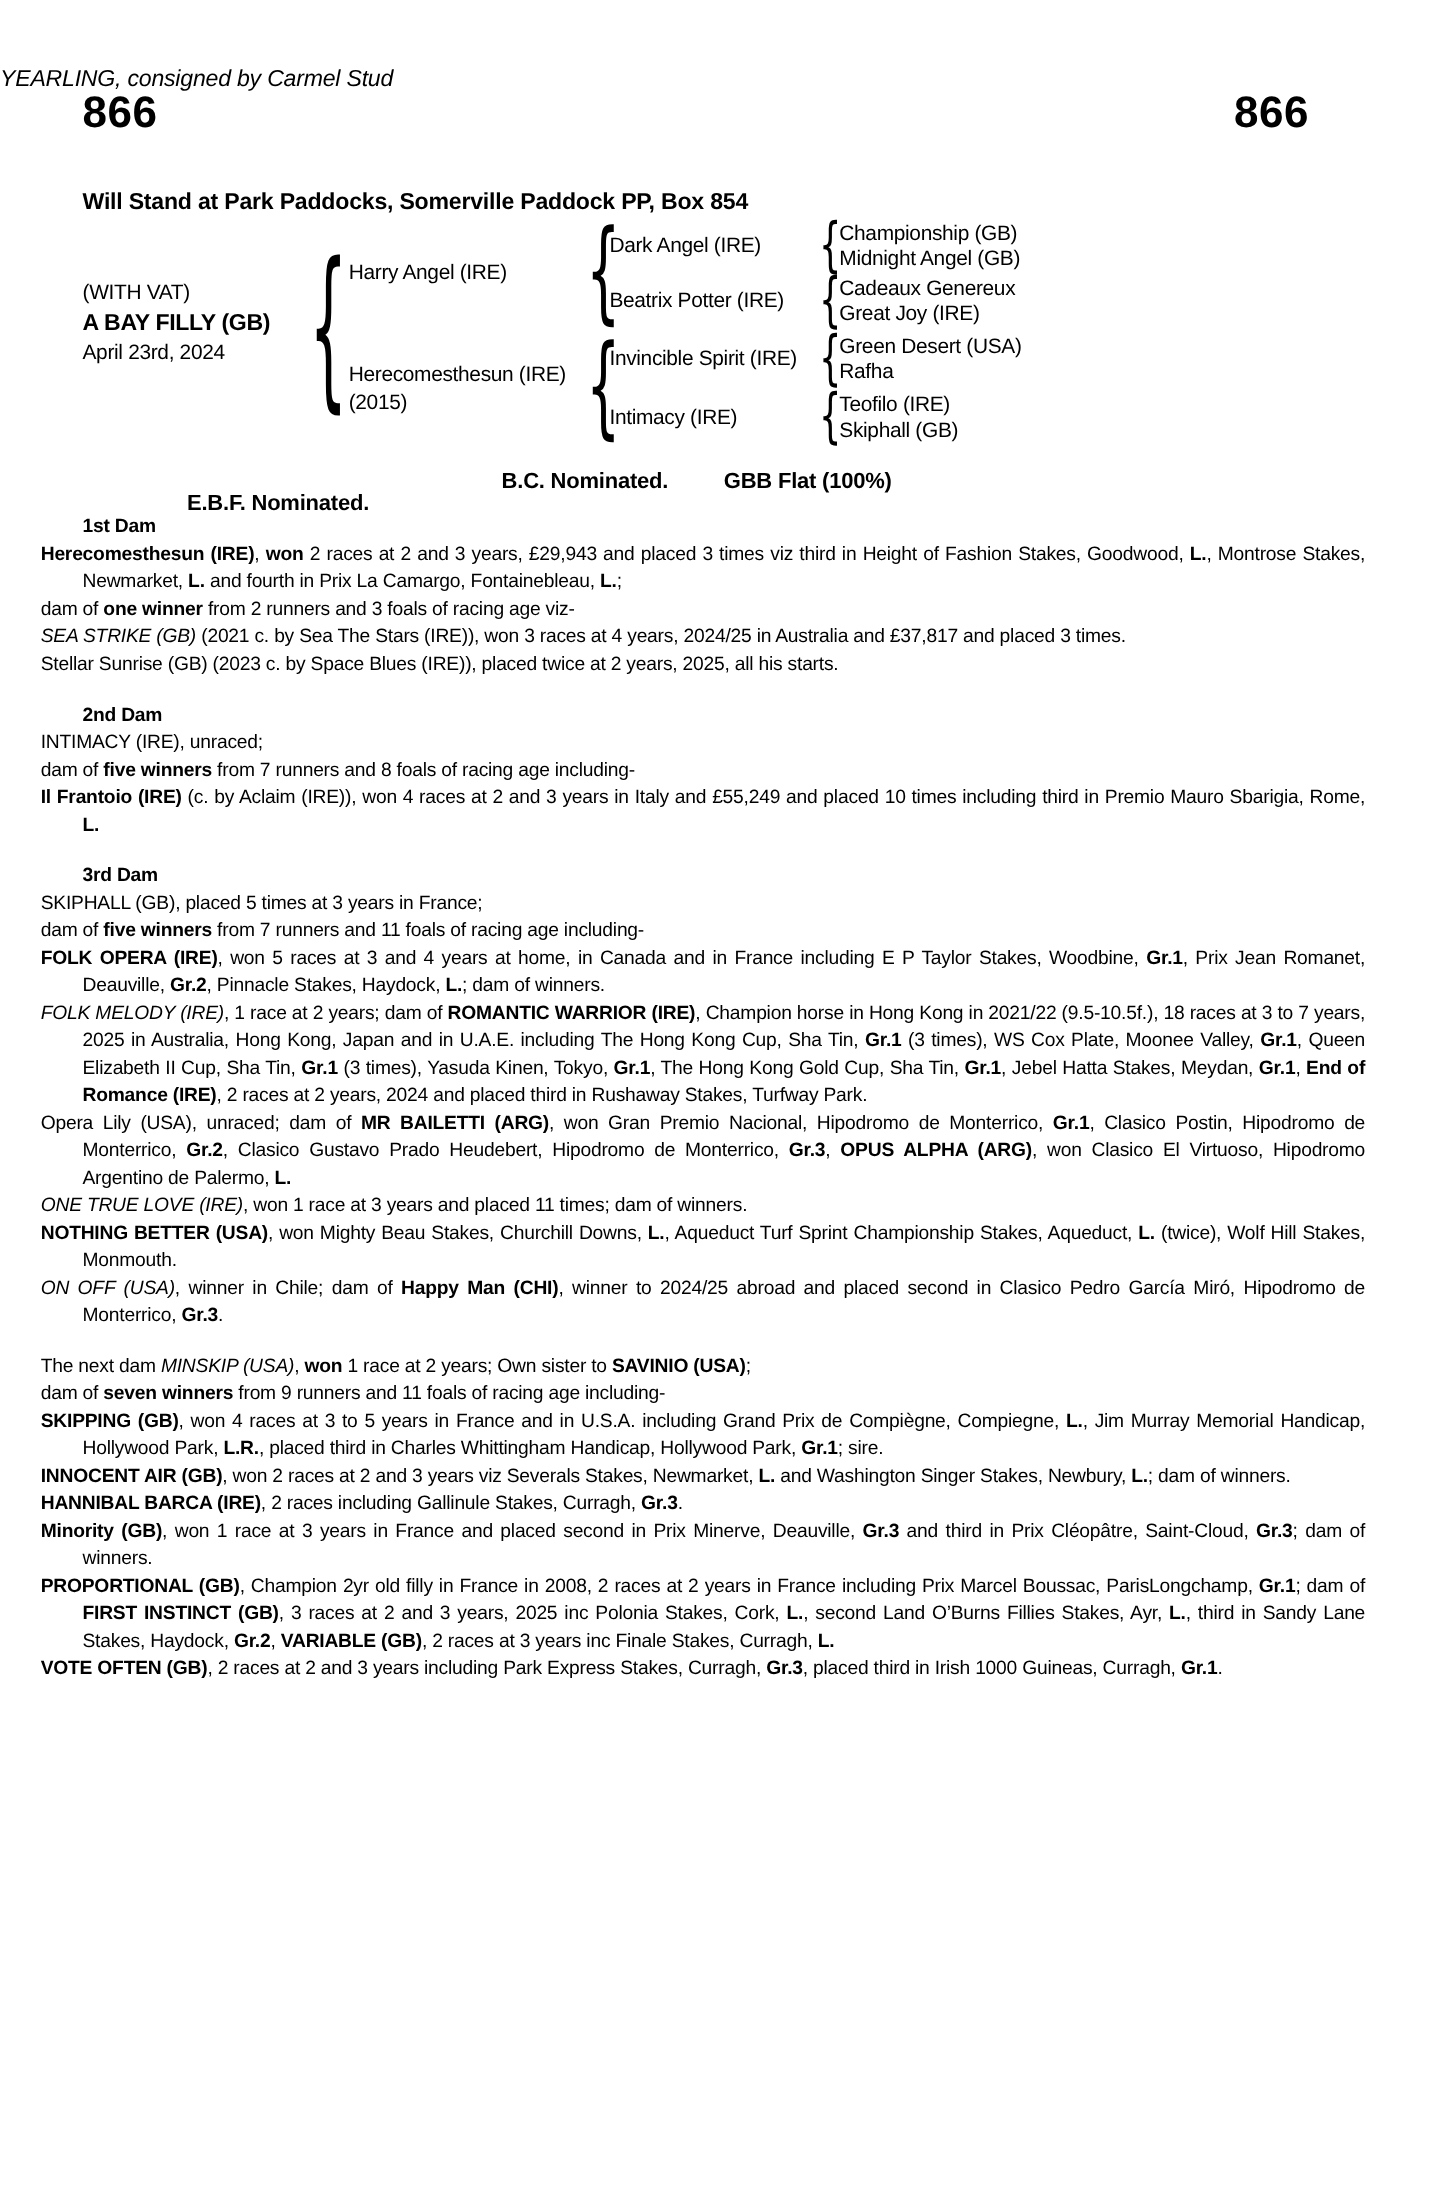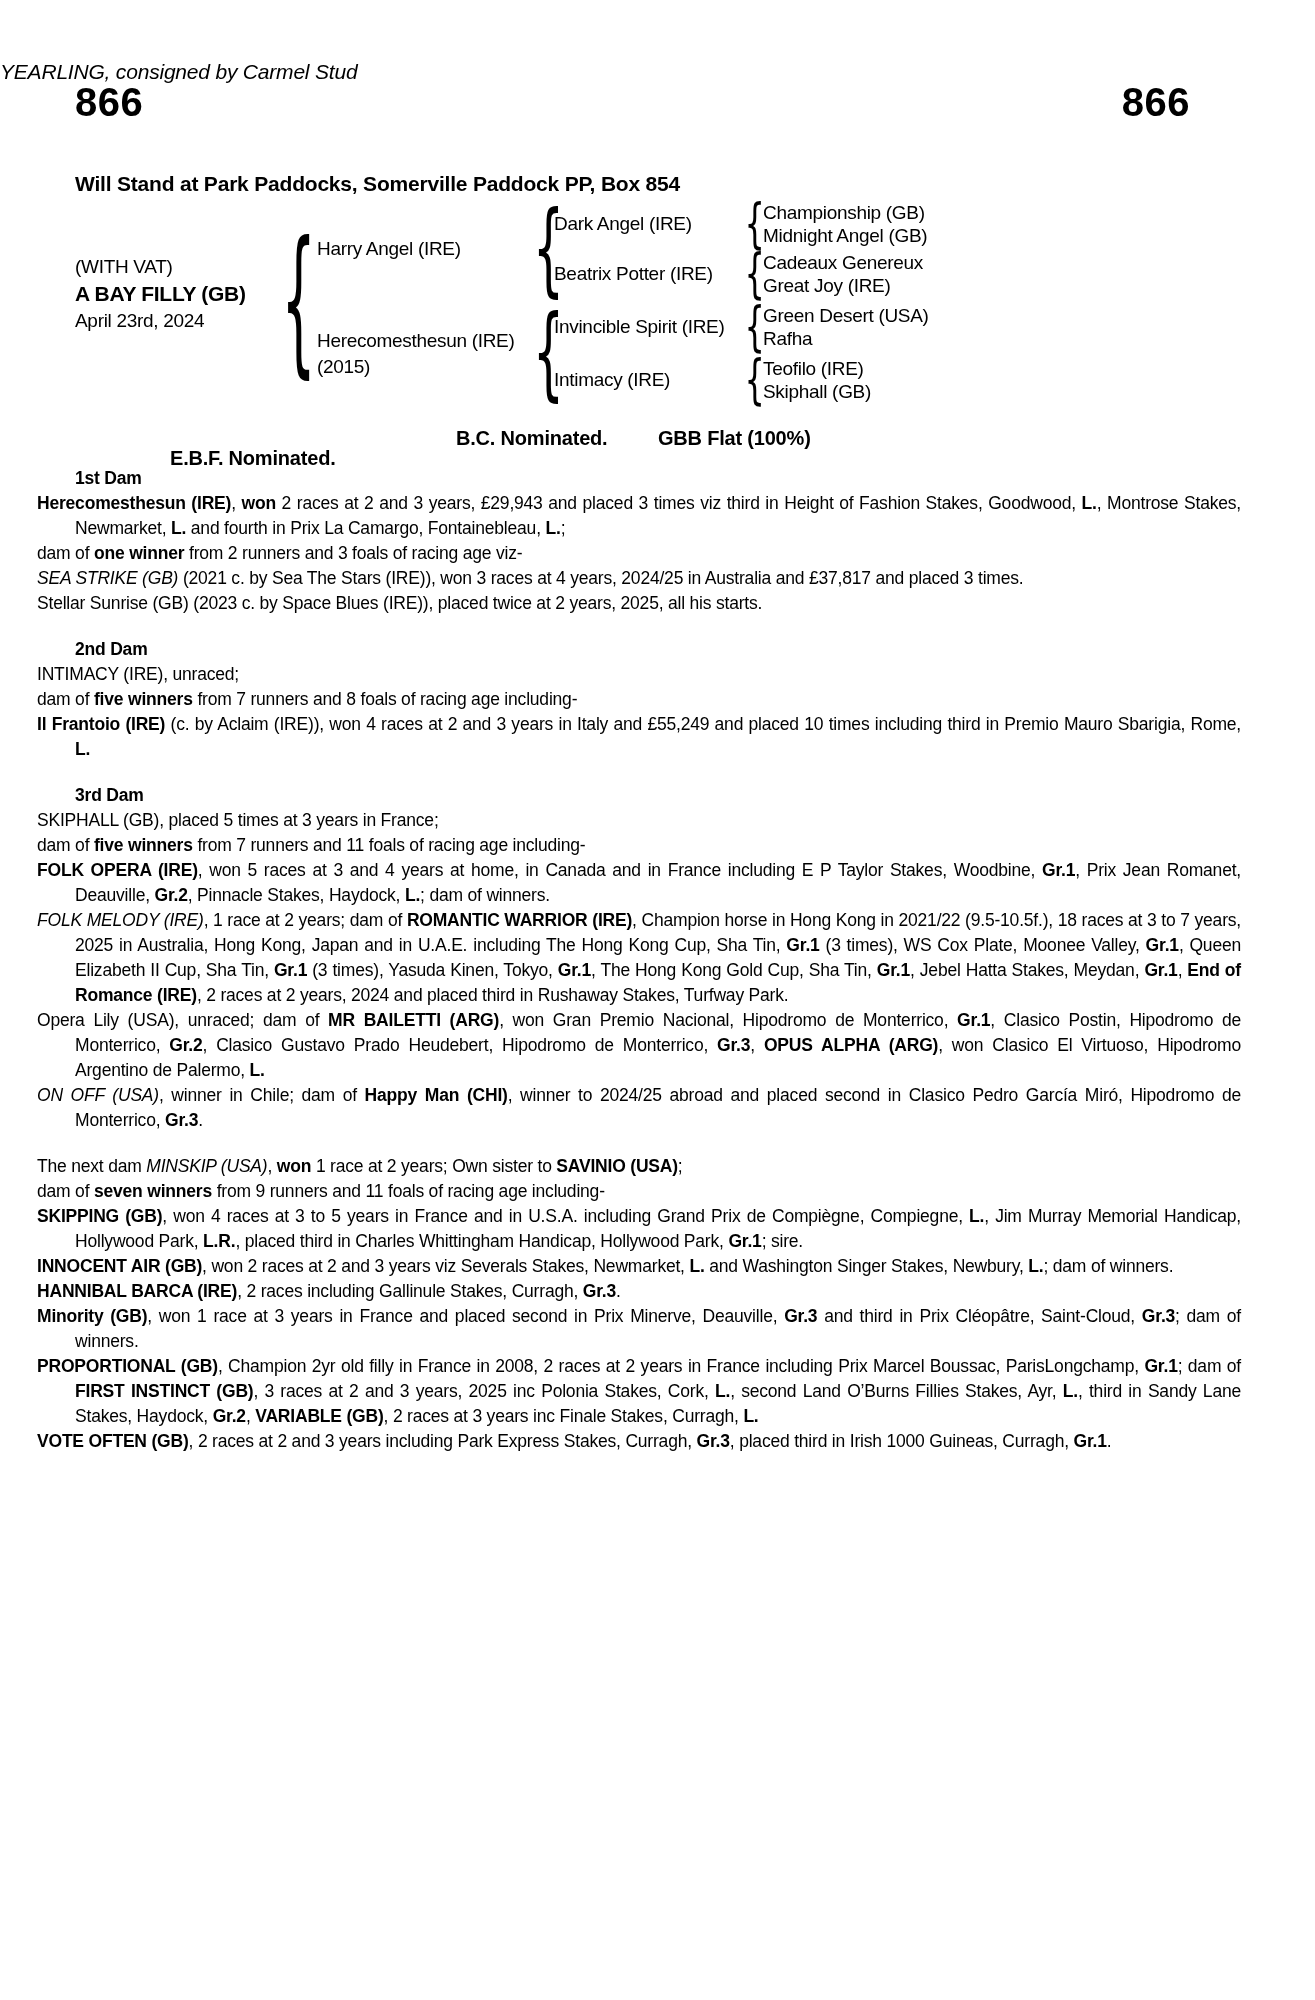--- a/index.html
+++ b/index.html
@@ -93,20 +93,22 @@
         <p class="p-l0"><span>dam of </span><span class="b">five winners</span><span> from 7 runners and 8 foals of racing age including-</span></p>
         <p class="p-l1"><span class="b">Il Frantoio (IRE)</span><span> (c. by Aclaim (IRE)), won 4 races at 2 and 3 years in Italy and £55,249 and placed 10 times including third in Premio Mauro Sbarigia, Rome, </span><span class="b">L.</span></p>
       </div>
       <div class="section">
         <div class="sec-heading">3rd Dam</div>
         <p class="p-l0"><span>SKIPHALL (GB), placed 5 times at 3 years in France;</span></p>
         <p class="p-l0"><span>dam of </span><span class="b">five winners</span><span> from 7 runners and 11 foals of racing age including-</span></p>
         <p class="p-l1"><span class="b">FOLK OPERA (IRE)</span><span>, won 5 races at 3 and 4 years at home, in Canada and in France including E P Taylor Stakes, Woodbine, </span><span class="b">Gr.1</span><span>, Prix Jean Romanet, Deauville, </span><span class="b">Gr.2</span><span>, Pinnacle Stakes, Haydock, </span><span class="b">L.</span><span>; dam of winners.</span></p>
         <p class="p-l2"><span class="i">FOLK MELODY (IRE)</span><span>, 1 race at 2 years; dam of </span><span class="b">ROMANTIC WARRIOR (IRE)</span><span>, Champion horse in Hong Kong in 2021/22 (9.5-10.5f.), 18 races at 3 to 7 years, 2025 in Australia, Hong Kong, Japan and in U.A.E. including The Hong Kong Cup, Sha Tin, </span><span class="b">Gr.1</span><span> (3 times), WS Cox Plate, Moonee Valley, </span><span class="b">Gr.1</span><span>, Queen Elizabeth II Cup, Sha Tin, </span><span class="b">Gr.1</span><span> (3 times), Yasuda Kinen, Tokyo, </span><span class="b">Gr.1</span><span>, The Hong Kong Gold Cup, Sha Tin, </span><span class="b">Gr.1</span><span>, Jebel Hatta Stakes, Meydan, </span><span class="b">Gr.1</span><span>, </span><span class="b">End of Romance (IRE)</span><span>, 2 races at 2 years, 2024 and placed third in Rushaway Stakes, Turfway Park.</span></p>
         <p class="p-l2"><span>Opera Lily (USA), unraced; dam of </span><span class="b">MR BAILETTI (ARG)</span><span>, won Gran Premio Nacional, Hipodromo de Monterrico, </span><span class="b">Gr.1</span><span>, Clasico Postin, Hipodromo de Monterrico, </span><span class="b">Gr.2</span><span>, Clasico Gustavo Prado Heudebert, Hipodromo de Monterrico, </span><span class="b">Gr.3</span><span>, </span><span class="b">OPUS ALPHA (ARG)</span><span>, won Clasico El Virtuoso, Hipodromo Argentino de Palermo, </span><span class="b">L.</span></p>
+        <p class="p-l1"><span class="i">ONE TRUE LOVE (IRE)</span><span>, won 1 race at 3 years and placed 11 times; dam of winners.</span></p>
+        <p class="p-l2"><span class="b">NOTHING BETTER (USA)</span><span>, won Mighty Beau Stakes, Churchill Downs, </span><span class="b">L.</span><span>, Aqueduct Turf Sprint Championship Stakes, Aqueduct, </span><span class="b">L.</span><span> (twice), Wolf Hill Stakes, Monmouth.</span></p>
         <p class="p-l2"><span class="i">ON OFF (USA)</span><span>, winner in Chile; dam of </span><span class="b">Happy Man (CHI)</span><span>, winner to 2024/25 abroad and placed second in Clasico Pedro García Miró, Hipodromo de Monterrico, </span><span class="b">Gr.3</span><span>.</span></p>
       </div>
       <div class="section">
         <p class="p-l0"><span>The next dam </span><span class="i">MINSKIP (USA)</span><span>, </span><span class="b">won</span><span> 1 race at 2 years; Own sister to </span><span class="b">SAVINIO (USA)</span><span>;</span></p>
         <p class="p-l0"><span>dam of </span><span class="b">seven winners</span><span> from 9 runners and 11 foals of racing age including-</span></p>
         <p class="p-l1"><span class="b">SKIPPING (GB)</span><span>, won 4 races at 3 to 5 years in France and in U.S.A. including Grand Prix de Compiègne, Compiegne, </span><span class="b">L.</span><span>, Jim Murray Memorial Handicap, Hollywood Park, </span><span class="b">L.R.</span><span>, placed third in Charles Whittingham Handicap, Hollywood Park, </span><span class="b">Gr.1</span><span>; sire.</span></p>
         <p class="p-l1"><span class="b">INNOCENT AIR (GB)</span><span>, won 2 races at 2 and 3 years viz Severals Stakes, Newmarket, </span><span class="b">L.</span><span> and Washington Singer Stakes, Newbury, </span><span class="b">L.</span><span>; dam of winners.</span></p>
         <p class="p-l2"><span class="b">HANNIBAL BARCA (IRE)</span><span>, 2 races including Gallinule Stakes, Curragh, </span><span class="b">Gr.3</span><span>.</span></p>
         <p class="p-l1"><span class="b">Minority (GB)</span><span>, won 1 race at 3 years in France and placed second in Prix Minerve, Deauville, </span><span class="b">Gr.3</span><span> and third in Prix Cléopâtre, Saint-Cloud, </span><span class="b">Gr.3</span><span>; dam of winners.</span></p>
         <p class="p-l2"><span class="b">PROPORTIONAL (GB)</span><span>, Champion 2yr old filly in France in 2008, 2 races at 2 years in France including Prix Marcel Boussac, ParisLongchamp, </span><span class="b">Gr.1</span><span>; dam of </span><span class="b">FIRST INSTINCT (GB)</span><span>, 3 races at 2 and 3 years, 2025 inc Polonia Stakes, Cork, </span><span class="b">L.</span><span>, second Land O’Burns Fillies Stakes, Ayr, </span><span class="b">L.</span><span>, third in Sandy Lane Stakes, Haydock, </span><span class="b">Gr.2</span><span>, </span><span class="b">VARIABLE (GB)</span><span>, 2 races at 3 years inc Finale Stakes, Curragh, </span><span class="b">L.</span></p>

